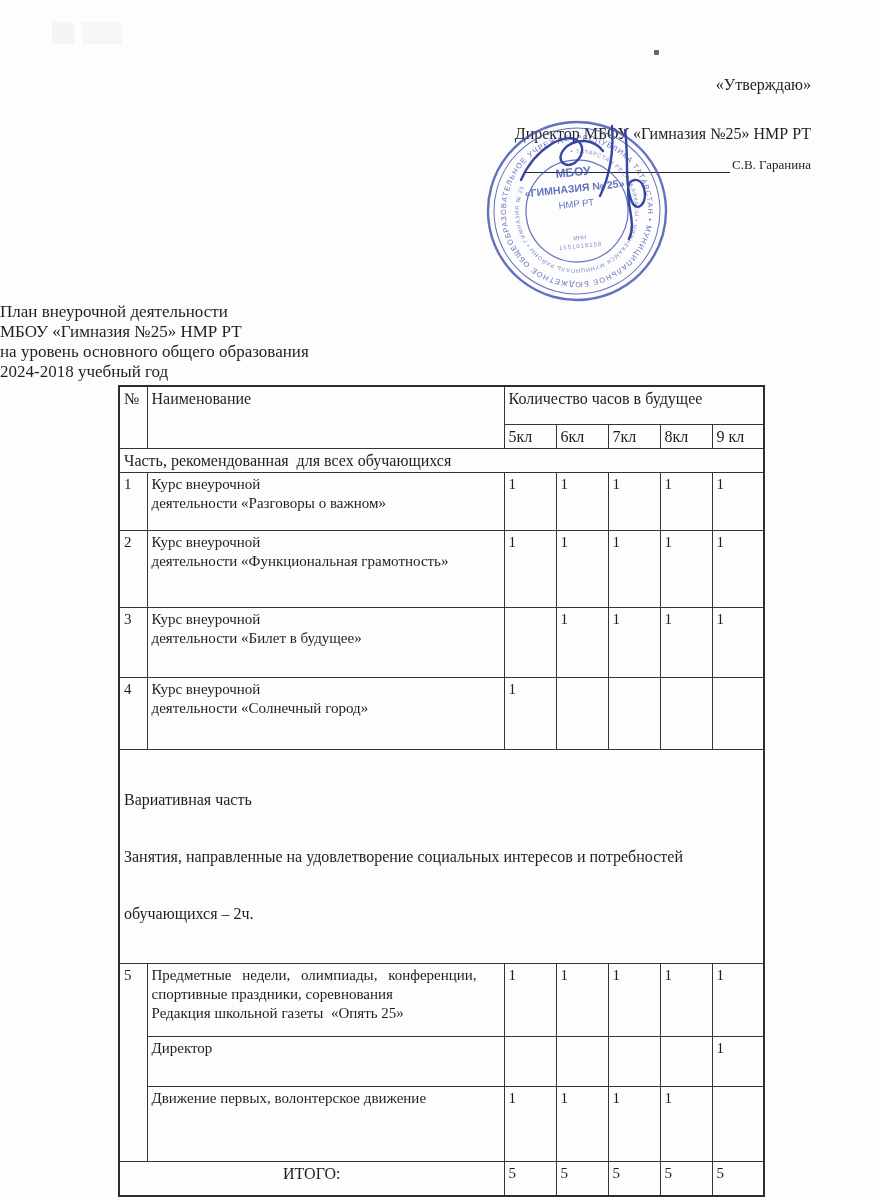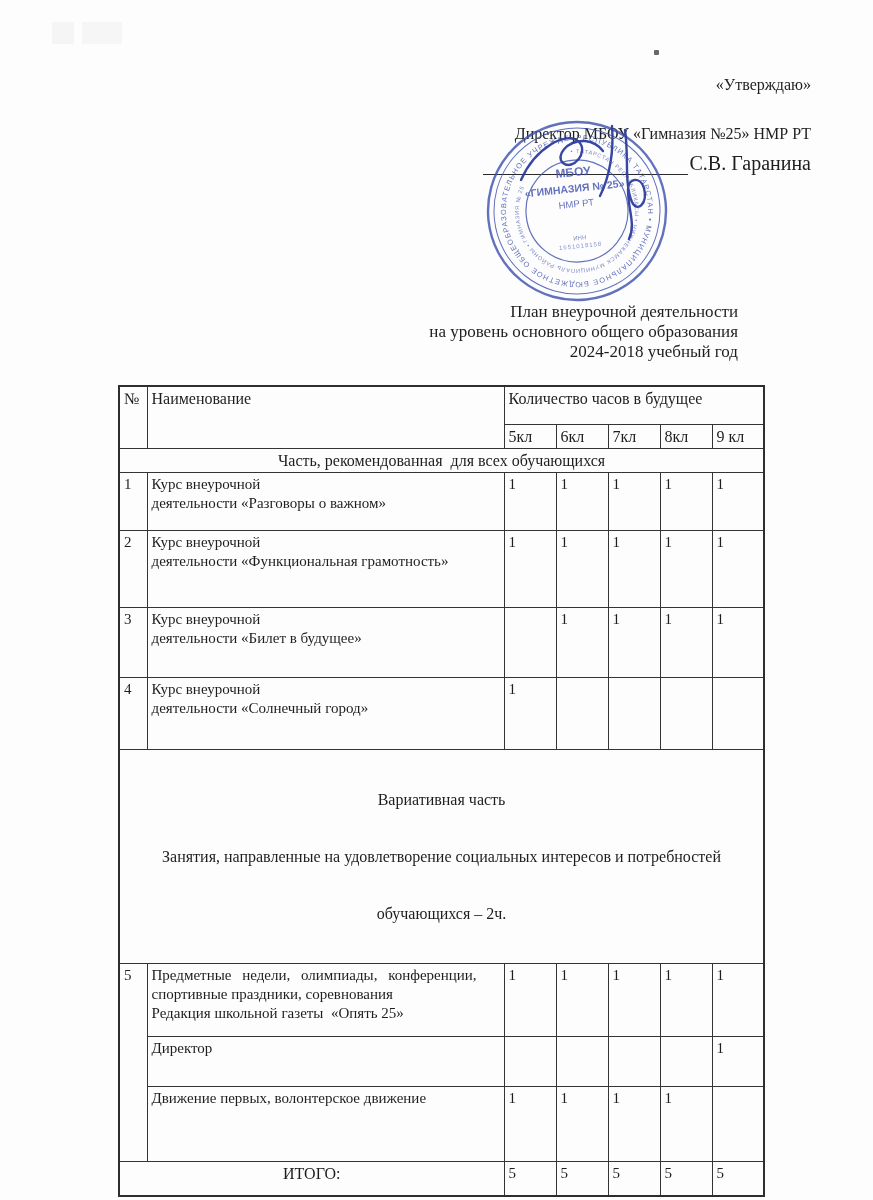--- a/index.html
+++ b/index.html
@@ -6,41 +6,41 @@
   body{
     width:873px;height:1200px;position:relative;
     background:#fdfdfd;
     font-family:"Liberation Serif","DejaVu Serif",serif;
     color:#1e1e1e;
     overflow:hidden;
   }
   
   .approve{position:absolute;top:76px;right:62px;font-size:16px;}
   .director{position:absolute;top:115px;right:62px;font-size:16px;margin-top:10px;}
-  .sig-row{position:absolute;top:152px;right:62px;display:flex;align-items:flex-end;font-size:20px;}
+  .sig-row{position:absolute;top:152px;right:62px;display:flex;align-items:flex-end;font-size:13px;}
   .sig-line{display:inline-block;width:205px;border-bottom:1.4px solid #2a2a2a;height:20px;margin-right:2px;}
   
   .stamp{position:absolute;left:482px;top:116px;width:190px;height:190px;opacity:.82;}
   .scribble{position:absolute;left:515px;top:118px;width:175px;height:130px;}
   .dot-artifact{position:absolute;left:654px;top:50px;width:5px;height:5px;background:#4d4d4d;border-radius:1px;opacity:.85;}
   .smudge1{position:absolute;left:52px;top:22px;width:22px;height:22px;background:#f5f5f5;}
   .smudge2{position:absolute;left:82px;top:22px;width:40px;height:22px;background:#f6f6f6;}
   
-  .title-block{position:absolute;top:302px;left:0;width:738px;text-align:right;font-size:17px;line-height:20px;}
+  .title-block{position:absolute;top:302px;left:0;width:738px;text-align:left;font-size:17px;line-height:20px;}
   
   table.plan{
     position:absolute;left:118px;top:385px;
     width:645px;border-collapse:collapse;table-layout:fixed;
     font-size:15px;line-height:19px;
     border:2px solid #2e2e2e;
   }
   table.plan td{border:1px solid #343434;vertical-align:top;padding:2px 4px;overflow:hidden;}
   td.hdr{font-size:16px;padding-left:6px;}
   td.cls{font-size:16px;padding-left:5px;}
-  td.section{text-align:center;font-size:16px;padding:1px 2px;white-space:pre-wrap;}
+  td.section{font-size:16px;padding:1px 2px;white-space:pre-wrap;}
   td.numcell{text-align:left;padding-left:4px;}
   td.num-bottom{vertical-align:bottom;padding-bottom:2px;}
   td.num-mid{vertical-align:middle;}
   td.namecell{padding-left:7px;}
   td.hour{padding-left:7px;}
   td.totalcell{font-size:16px;vertical-align:middle;padding-left:5px;text-align:center;}
   td.hour-total{vertical-align:middle;padding-left:7px;}
   .line{display:block;}
   .prewrap{white-space:pre-wrap;}
   .justify1{word-spacing:7px;}
@@ -97,20 +97,21 @@
 <svg class="scribble" viewBox="0 0 175 130">
   <g fill="none" stroke="#2e3e9f" stroke-width="2.4" stroke-linecap="round" opacity="0.95">
     <path d="M6 62 C20 30 52 12 64 24 C74 34 58 53 48 45 C40 38 52 22 70 23 C80 24 85 29 88 33"></path>
     <path d="M97 8 C99 32 95 58 85 78"></path>
     <path d="M110 12 C114 38 109 66 117 84 C122 95 133 86 129 70 C125 58 113 60 113 72 C113 92 121 106 114 121"></path>
   </g>
 </svg>
 
 <div class="title-block">
   <div class="line">План внеурочной деятельности</div>
+  <div class="line">МБОУ «Гимназия №25» НМР РТ</div>
   <div class="line">на уровень основного общего образования</div>
   <div class="line">2024-2018 учебный год</div>
 </div>
 
 <table class="plan">
   <colgroup>
     <col style="width:28px">
       <col style="width:357px">
     <col style="width:52px">
       <col style="width:52px">

